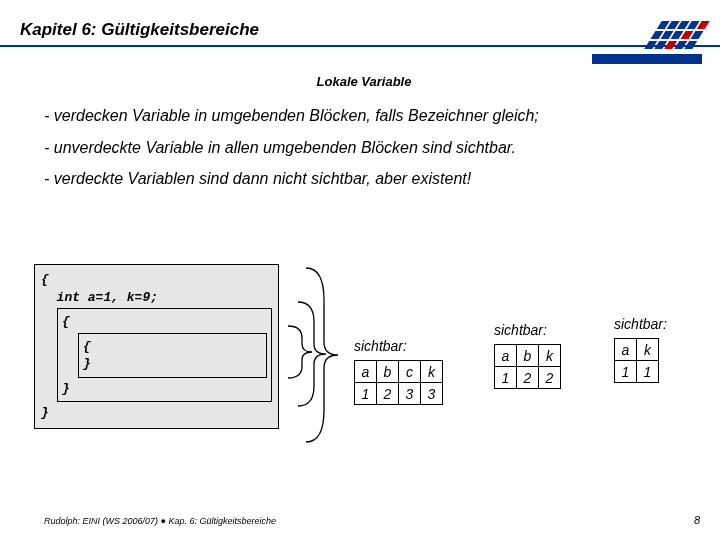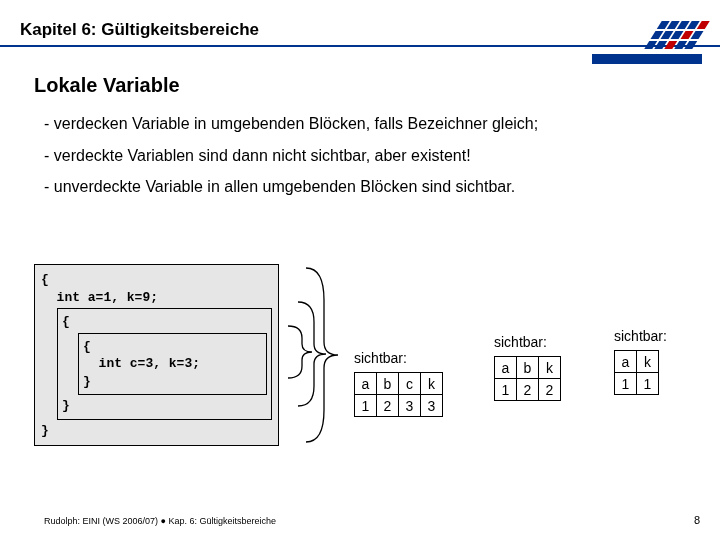--- a/index.html
+++ b/index.html
@@ -1,42 +1,42 @@
 <!DOCTYPE html>
 <html><head>
 <meta charset="utf-8">
 <style>
   * { box-sizing: border-box; margin: 0; padding: 0; }
   html, body { width: 720px; height: 540px; font-family: Arial, Helvetica, sans-serif; background: #fff; color: #000; }
-  .slide { position: relative; width: 720px; height: 540px; }
+  .slide { position: relative; width: 720px; height: 540px; font-style: italic; }
 
   .header { position: relative; height: 50px; }
   .title { position: absolute; left: 20px; top: 20px; font-size: 17px; font-weight: bold; }
   .title-underline { position: absolute; left: 0; top: 45px; width: 720px; height: 2px; background: #00338d; }
 
   .logo { position: absolute; right: 18px; top: 12px; }
   .logo-bar { position: absolute; right: 0; top: 42px; width: 110px; height: 10px; background: #00338d; }
   .logo-grid { position: absolute; right: 0; top: 8px; transform: skewX(-32deg); }
   .logo-row { display: flex; }
   .sq { width: 8px; height: 8px; margin: 1px; }
   .b { background: #00338d; }
   .r { background: #c00000; }
 
   .content { position: absolute; left: 34px; top: 74px; width: 660px; }
-  .section-title { font-size: 20px; font-weight: bold; margin-bottom: 16px; }
+  .section-title { font-size: 13px; font-weight: bold; margin-bottom: 16px; text-align: center; }
   .bullet { font-size: 16px; margin: 10px 0 10px 10px; line-height: 1.35; }
 
   .lower { position: absolute; left: 34px; top: 264px; width: 660px; height: 200px; }
 
   .code-outer { position: absolute; left: 0; top: 0; width: 245px; background: #e6e6e6; border: 1px solid #000; padding: 6px 6px 6px 6px; font-family: "Courier New", monospace; font-size: 13px; font-weight: bold; line-height: 1.35; }
   .code-mid { margin: 2px 0 2px 16px; border: 1px solid #000; background: #e6e6e6; padding: 4px 4px 4px 4px; }
   .code-inn { margin: 2px 0 2px 16px; border: 1px solid #000; background: #e6e6e6; padding: 4px 4px 4px 4px; }
   .cl { white-space: pre; }
 
-  .tgroup { position: absolute; margin-top: 12px; }
+  .tgroup { position: absolute; }
   .tcap { font-size: 14px; margin-bottom: 6px; text-align: left; }
   .tbl { border-collapse: collapse; }
   .tbl td { border: 1px solid #000; width: 22px; height: 22px; text-align: center; font-size: 14px; }
 
   .brace { position: absolute; font-family: Arial; }
   .brace svg { display: block; }
 
   .footer { position: absolute; left: 20px; bottom: 14px; font-size: 9px; color: #000; padding-left: 24px; }
   .pagenum { position: absolute; right: 20px; bottom: 14px; font-size: 11px; }
 </style>
@@ -72,34 +72,33 @@
             <div class="sq b"></div>
           </div>
       </div>
       <div class="logo-bar"></div>
     </div>
   </div>
 
   <div class="content">
     <div class="section-title">Lokale Variable</div>
     <div class="bullet">- verdecken Variable in umgebenden Blöcken, falls Bezeichner gleich;</div>
+    <div class="bullet">- unverdeckte Variable in allen umgebenden Blöcken sind sichtbar.</div>
     <div class="bullet">- verdeckte Variablen sind dann nicht sichtbar, aber existent!</div>
-    <div class="bullet">- unverdeckte Variable in allen umgebenden Blöcken sind sichtbar.</div>
   </div>
 
   <div class="lower">
 
     <div class="code-outer">
       <div class="cl">{</div>
       <div class="cl">  int a=1, k=9;</div>
       <div class="code-mid">
         <div class="cl">{</div>
         <div class="code-inn">
           <div class="cl">{</div>
-          <div class="cl">  int c=3, k=3;</div>
           <div class="cl">}</div>
         </div>
         <div class="cl">}</div>
       </div>
       <div class="cl">}</div>
     </div>
 
     <div class="brace" style="left:250px; top:60px;">
       <svg width="30" height="56">
           <path d="M4 2 Q18 2 18 14 L18 20 Q18 28 28 28 Q18 28 18 36 L18 42 Q18 54 4 54" fill="none" stroke="#000" stroke-width="1.3"></path>

